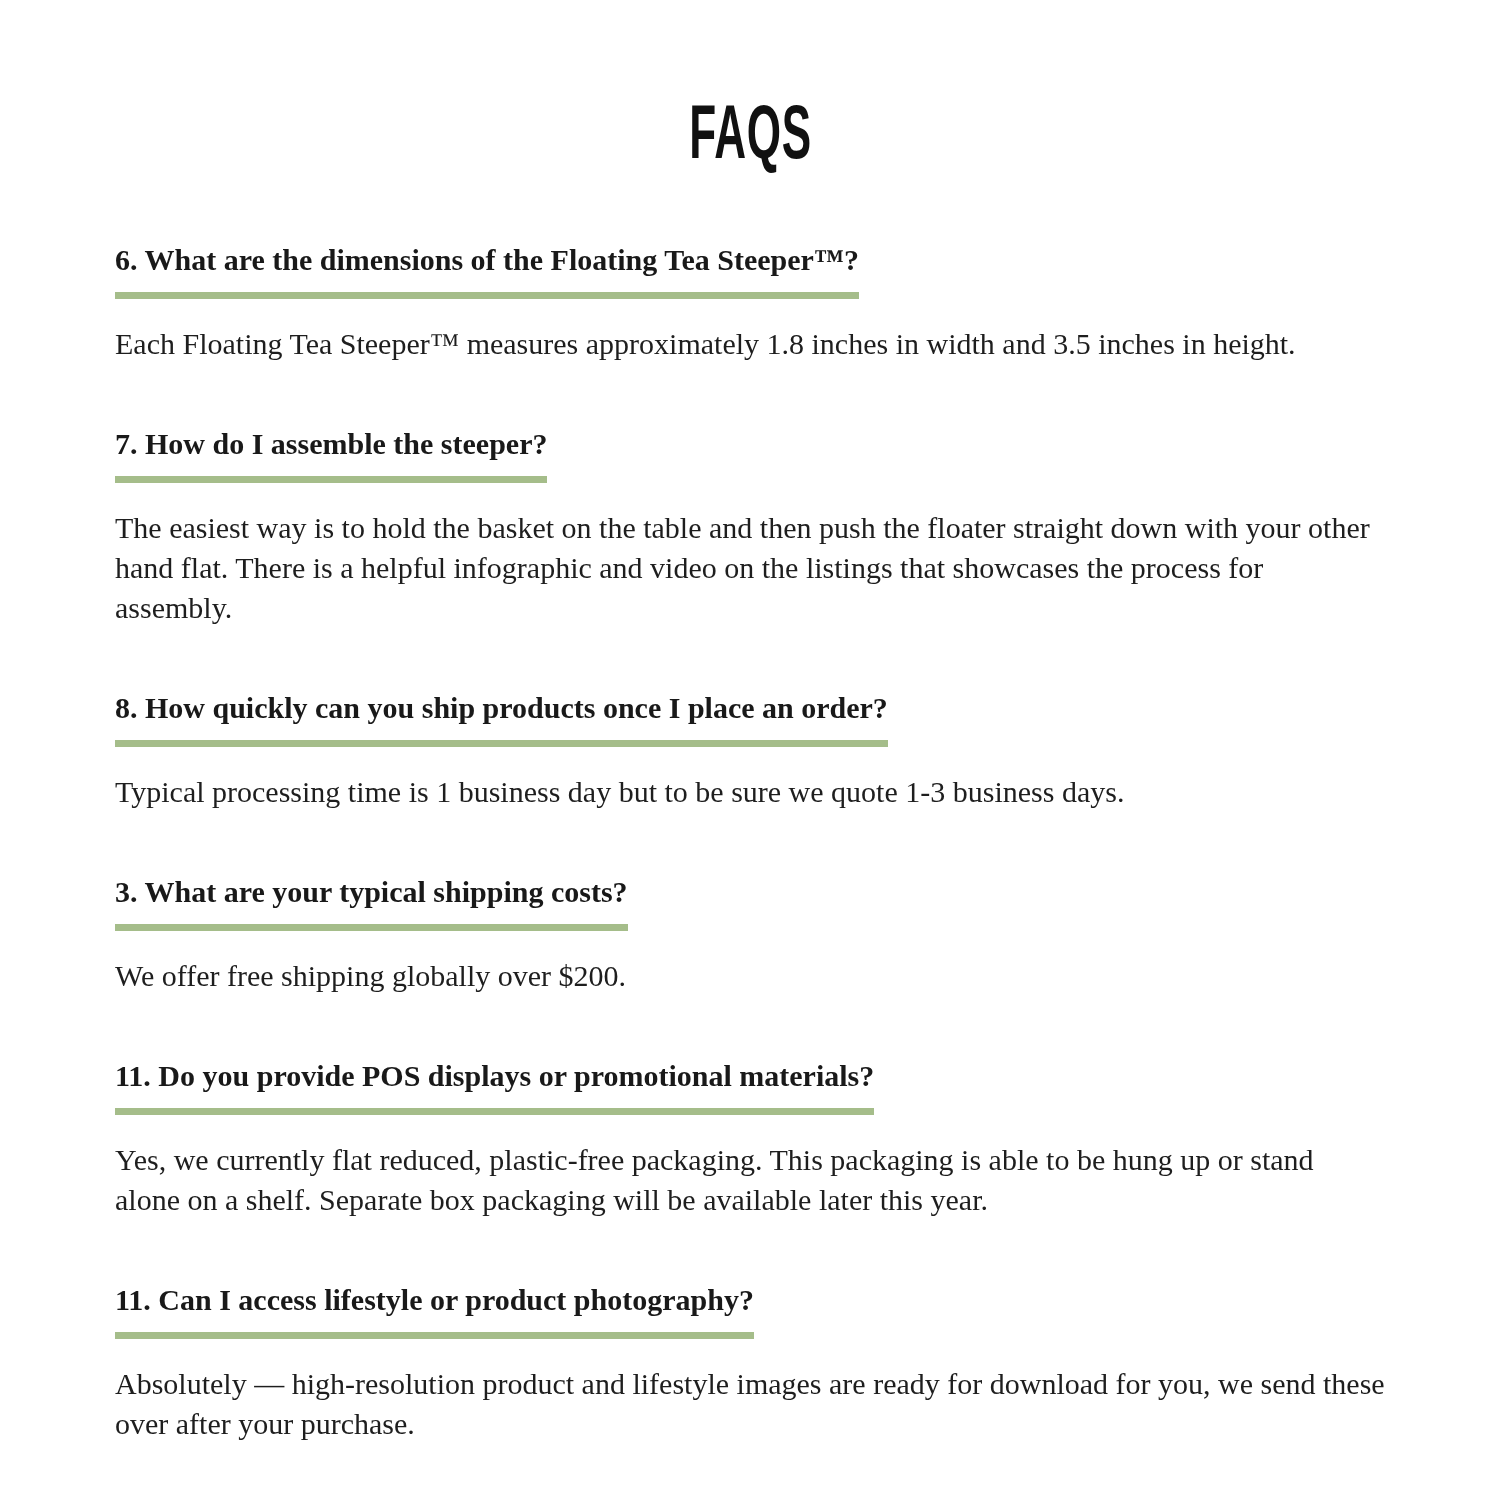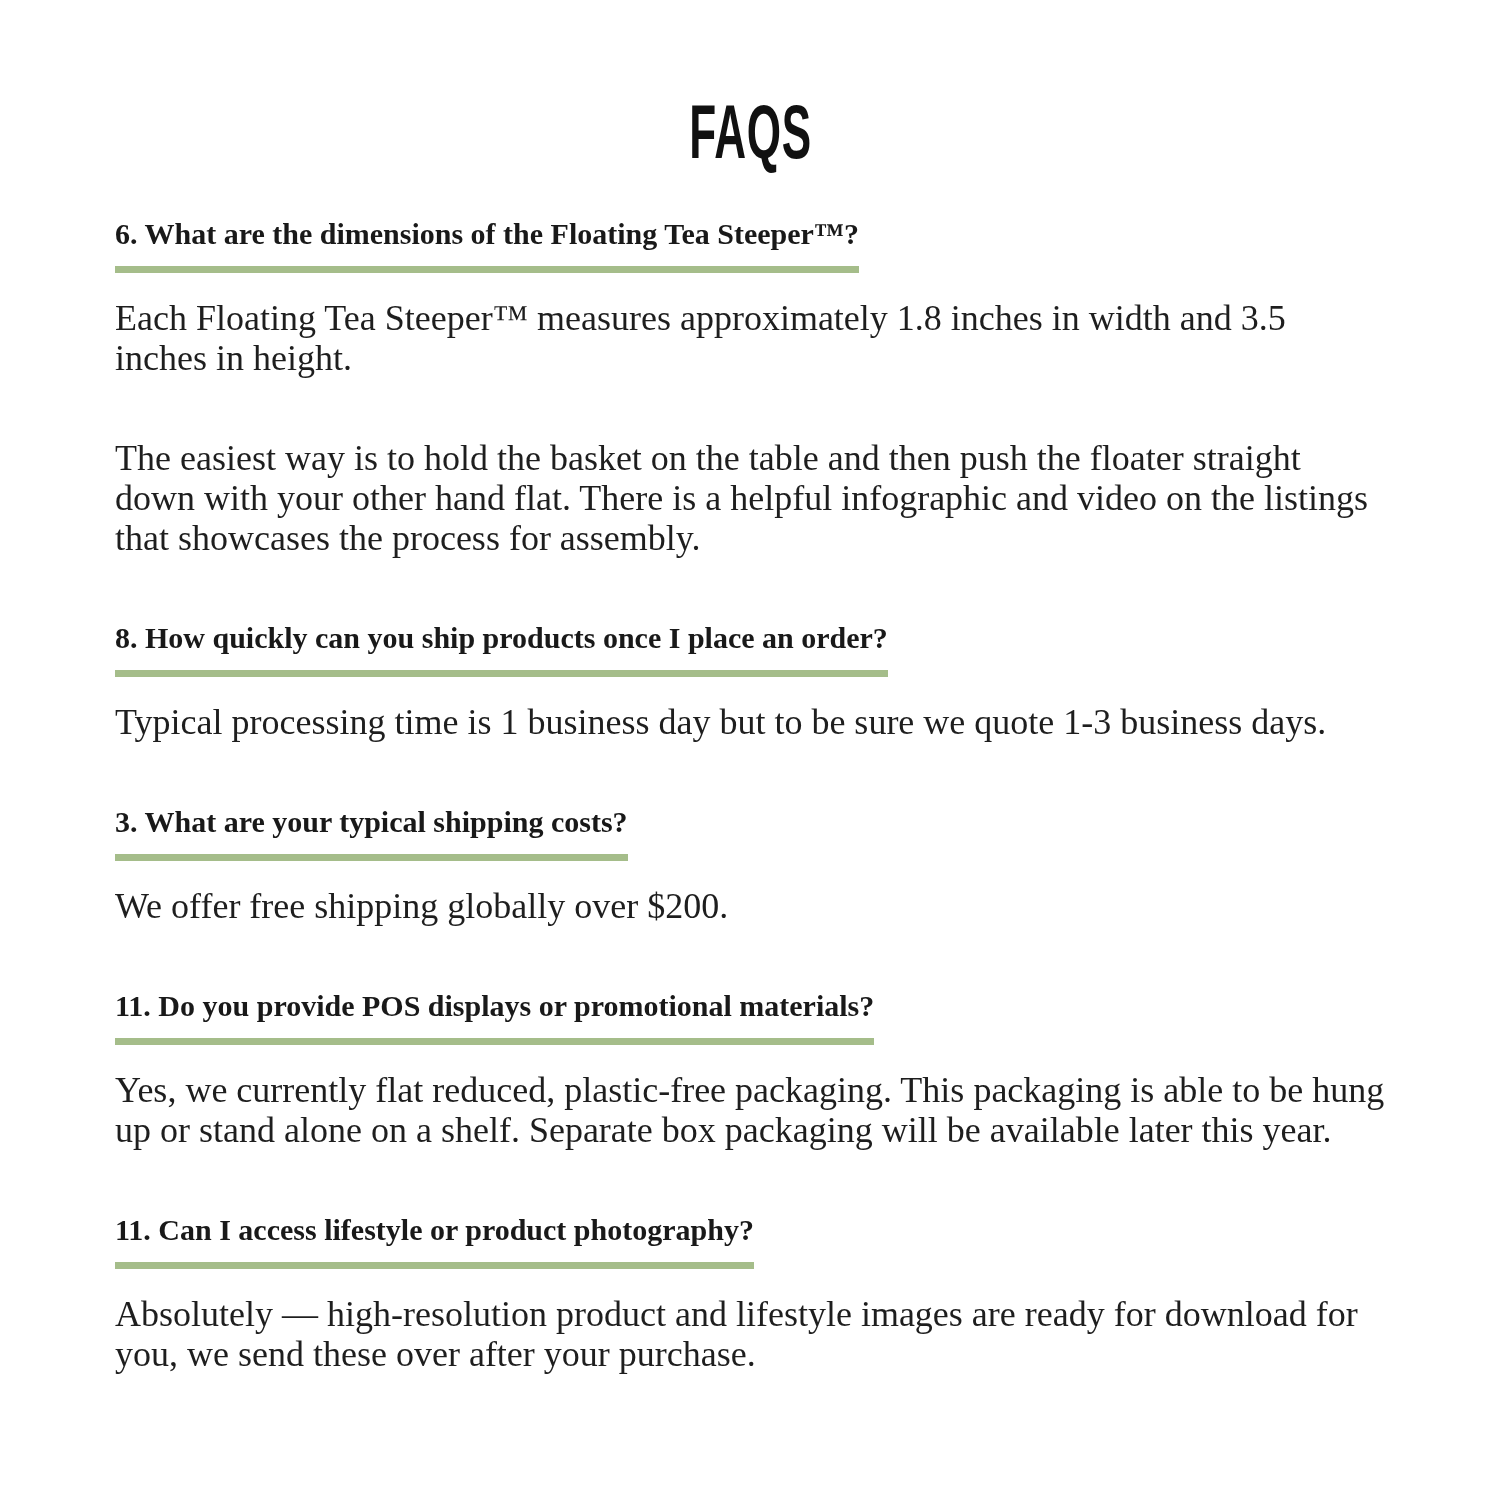--- a/index.html
+++ b/index.html
@@ -27,41 +27,41 @@
     font-weight: 700;
     font-size: 76px;
     line-height: 1;
     letter-spacing: 1px;
     color: #111111;
     transform: scaleX(0.58);
     transform-origin: center;
     white-space: nowrap;
   }
   .faq-list {
-    margin-top: 44px;
+    margin-top: 70px;
     font-family: "Liberation Serif", "DejaVu Serif", serif;
   }
   .faq-item {
     margin-bottom: 60px;
   }
   .faq-question {
     display: table; 
     margin: 0;
     font-family: "Liberation Serif", "DejaVu Serif", serif;
     font-weight: 700;
     font-size: 30px;
     line-height: 40px;
     color: #191919;
     padding-bottom: 12px;
     border-bottom: 7px solid var(--accent, #a5bd8a);
   }
   .faq-answer {
     margin: 25px 0 0 0;
     max-width: 1275px;
-    font-size: 36px;
+    font-size: 30px;
     line-height: 40px;
     color: #1e1e1e;
   }
 </style>
 </head>
 <body>
 
 <div class="page">
 
   <div class="title-wrap">
@@ -69,20 +69,21 @@
   </div>
 
   <div class="faq-list">
 
     <section class="faq-item">
       <h3 class="faq-question">6. What are the dimensions of the Floating Tea Steeper™?</h3>
       <p class="faq-answer">Each Floating Tea Steeper™ measures approximately 1.8 inches in width and 3.5 inches in height.</p>
     </section>
 
     <section class="faq-item">
+      <h3 class="faq-question">7. How do I assemble the steeper?</h3>
       <p class="faq-answer">The easiest way is to hold the basket on the table and then push the floater straight down with your other hand flat. There is a helpful infographic and video on the listings that showcases the process for assembly.</p>
     </section>
 
     <section class="faq-item">
       <h3 class="faq-question">8. How quickly can you ship products once I place an order?</h3>
       <p class="faq-answer">Typical processing time is 1 business day but to be sure we quote 1-3 business days.</p>
     </section>
 
     <section class="faq-item">
       <h3 class="faq-question">3. What are your typical shipping costs?</h3>

